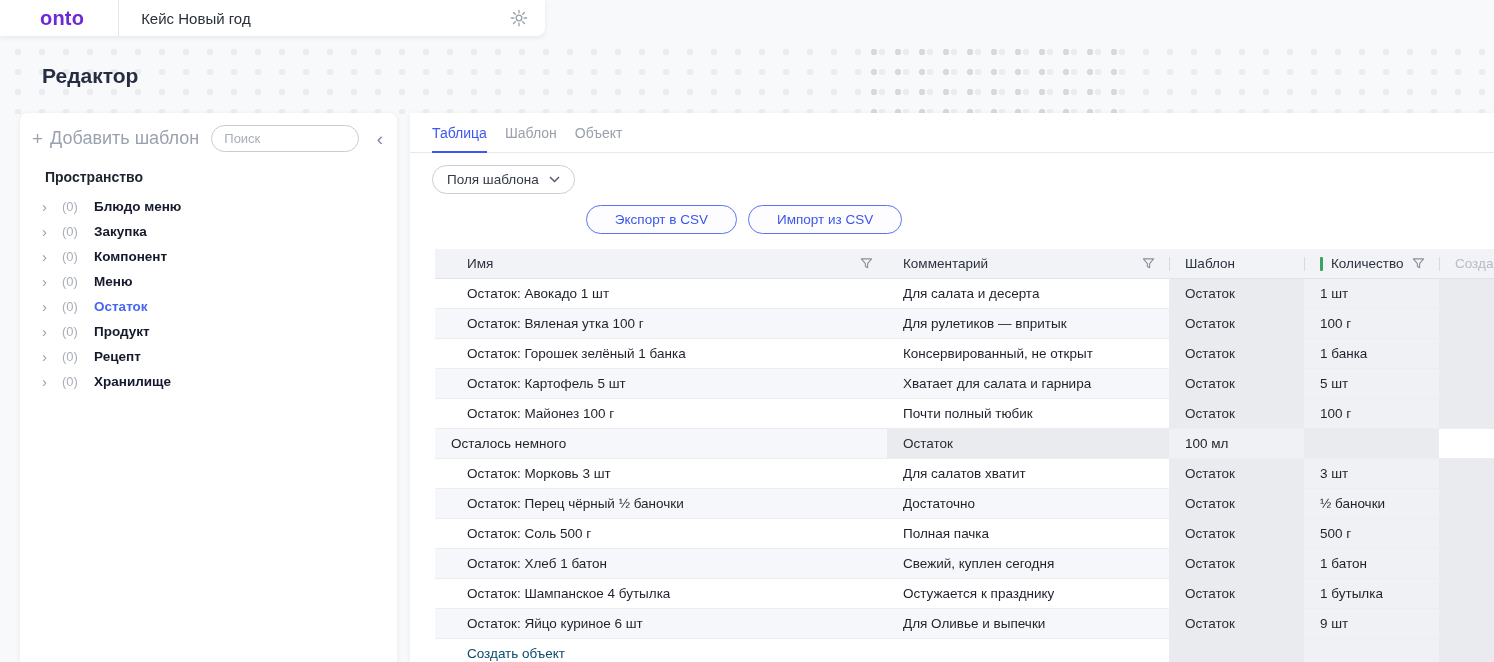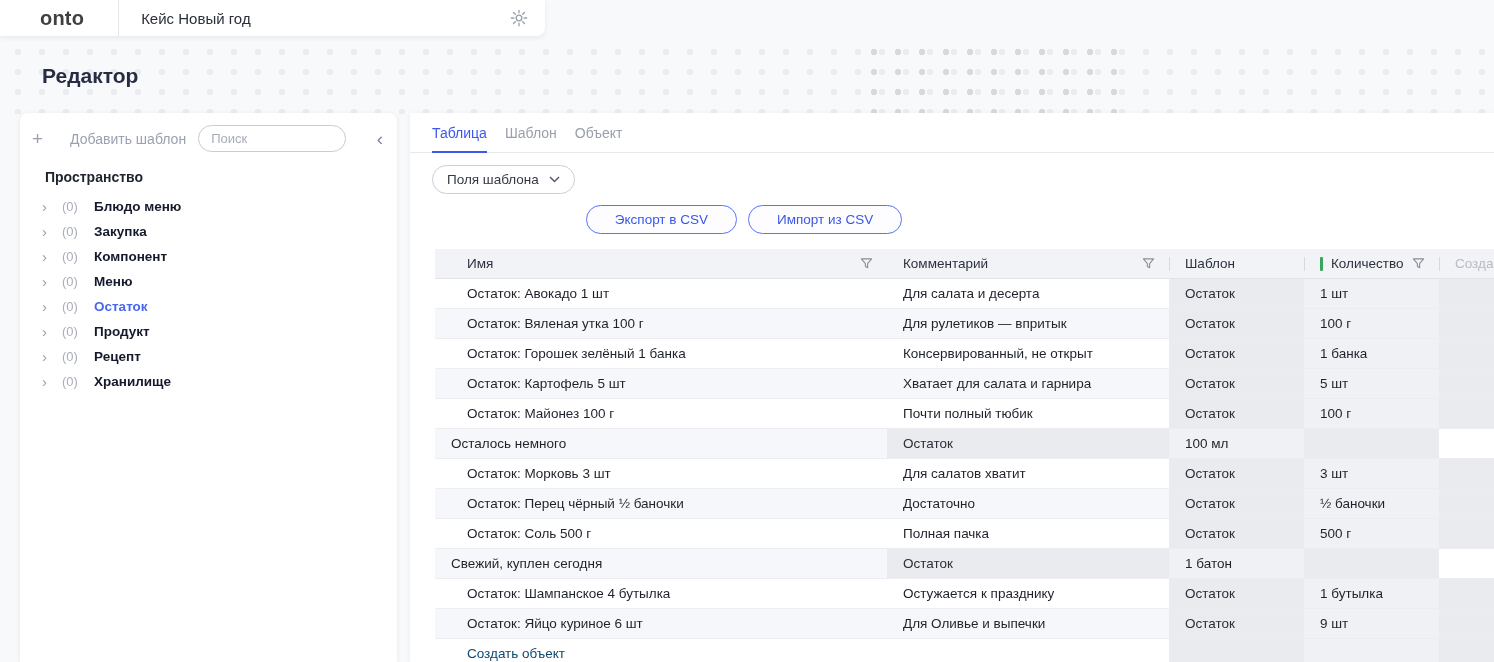--- a/index.html
+++ b/index.html
@@ -18,36 +18,36 @@
     position:absolute; left:856px; top:38px; width:268px; height:76px;
     background-image:radial-gradient(circle,#d8d9de 3px,transparent 3.4px);
     background-size:24px 20px; background-position:6px 4px;
   }
   
   .topbar {
     position:absolute; left:0; top:0; width:545px; height:36px;
     background:#ffffff; box-shadow:0 2px 5px rgba(40,50,80,.08);
     border-radius:0 0 8px 0; display:flex; align-items:center; z-index:5;
   }
-  .logo { font-size:20px; font-weight:bold; color:#404040; margin-left:40px; letter-spacing:.2px; cursor:pointer; }
+  .logo { font-size:20px; font-weight:bold; color:#6d28d9; margin-left:40px; letter-spacing:.2px; cursor:pointer; }
   .topbar-divider { width:1px; height:36px; background:#e4e6ec; margin:0 22px 0 34px; }
   .ws-title { font-size:15px; color:#2a2f3a; }
   .gear { margin-left:auto; margin-right:16px; display:flex; cursor:pointer; }
   
   .page-title { position:absolute; left:42px; top:64px; font-size:21px; font-weight:bold; color:#262c42; z-index:3; }
   
   .sidebar {
     position:absolute; left:20px; top:113px; width:377px; bottom:0;
     background:#ffffff; border-radius:8px 8px 0 0;
     box-shadow:0 1px 5px rgba(40,50,80,.09); z-index:4;
   }
   .sidebar-top { display:flex; align-items:center; padding:12px 14px 0 12px; }
   .add-btn { display:flex; align-items:center; gap:7px; color:#9aa2b0; cursor:pointer; }
   .plus { font-size:19px; line-height:19px; color:#9aa2b0; }
-  .add-label { font-size:14px;margin-left:20px; }
+  .add-label { font-size:18px; }
   .search-input {
     margin-left:12px; width:148px; height:27px; border:1px solid #c6cbd6;
     border-radius:14px; padding:0 12px; font-size:13px; color:#333;
     font-family:inherit; outline:none; background:#fff;
   }
   .search-input::placeholder { color:#a7adb9; }
   .collapse { margin-left:auto; font-size:19px; color:#7c86a0; cursor:pointer; line-height:19px; }
   .space-label { margin:17px 0 0 25px; font-size:14px; font-weight:bold; color:#1e2330; }
   .tree { list-style:none; margin-top:9px; }
   .tree li { display:flex; align-items:center; height:25px; padding-left:22px; cursor:pointer; }
@@ -297,20 +297,21 @@
         <div class="td c-last"></div>
       </div>
       <div class="tr">
         <div class="td c-name">Остаток: Соль 500 г</div>
         <div class="td c-comment">Полная пачка</div>
         <div class="td c-template">Остаток</div>
         <div class="td c-qty">500 г</div>
         <div class="td c-last"></div>
       </div>
       <div class="tr">
+        <div class="td c-name">Остаток: Хлеб 1 батон</div>
         <div class="td c-comment">Свежий, куплен сегодня</div>
         <div class="td c-template">Остаток</div>
         <div class="td c-qty">1 батон</div>
         <div class="td c-last"></div>
       </div>
       <div class="tr">
         <div class="td c-name">Остаток: Шампанское 4 бутылка</div>
         <div class="td c-comment">Остужается к празднику</div>
         <div class="td c-template">Остаток</div>
         <div class="td c-qty">1 бутылка</div>

